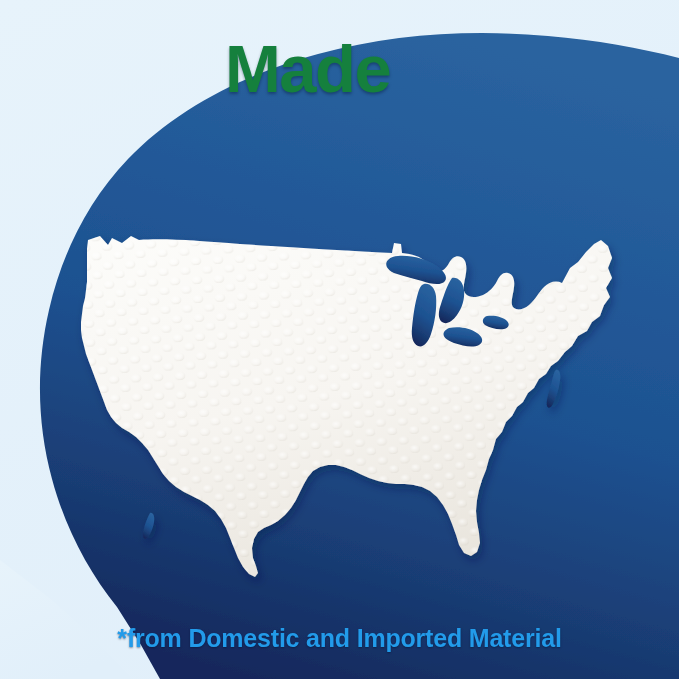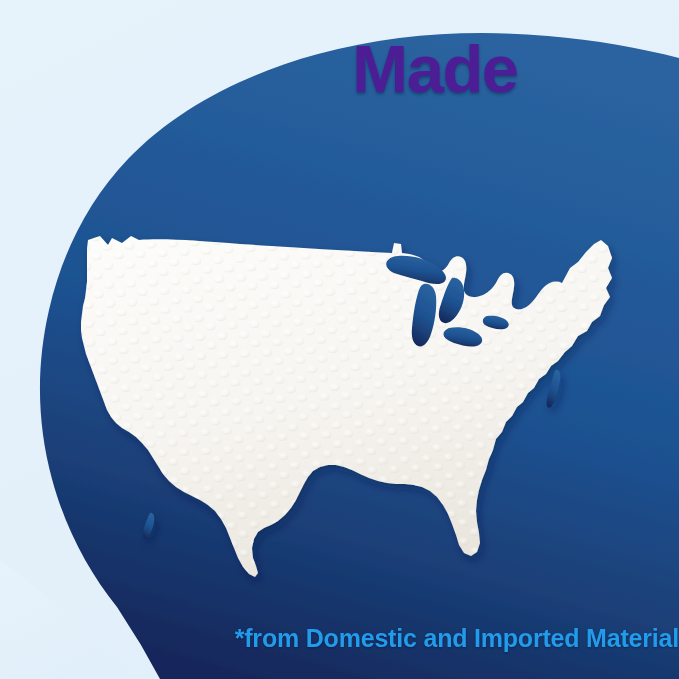--- a/index.html
+++ b/index.html
@@ -24,40 +24,40 @@
     top: 0;
     width: 679px;
     height: 679px;
     display: block;
   }
   .headline {
     position: absolute;
     right: 34px;
     top: 36px;
     width: 420px;
-    text-align: center;
+    text-align: left;
     font-family: "Liberation Sans", sans-serif;
     font-weight: bold;
     font-size: 67px;
     line-height: 0.98;
     letter-spacing: -1.5px;
-    color: #4c1d95;
+    color: #15803d;
     text-shadow: 0 2px 3px rgba(6,22,54,0.40);
     pointer-events: none;
   }
   .headline .hl-line {
     display: block;
     white-space: nowrap;
   }
   .footnote {
     position: absolute;
     left: 0;
     right: 0;
     top: 624px;
-    text-align: right;
+    text-align: center;
     font-family: "Liberation Sans", sans-serif;
     font-weight: bold;
     font-size: 25px;
     letter-spacing: -0.2px;
     color: #229bea;
     text-shadow: 0 1px 2px rgba(4,16,44,0.45);
     pointer-events: none;
   }
 </style>
 </head>

